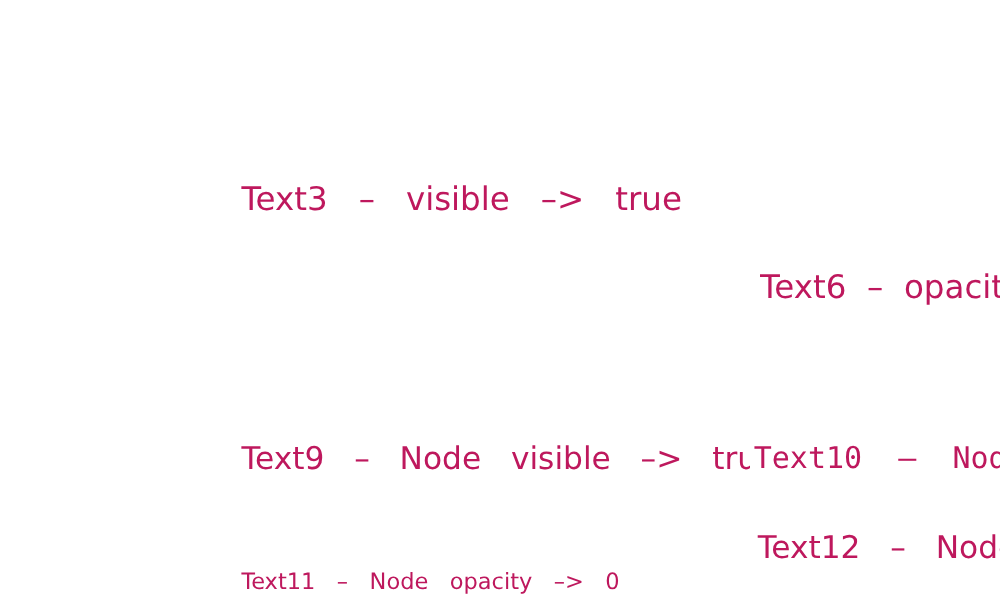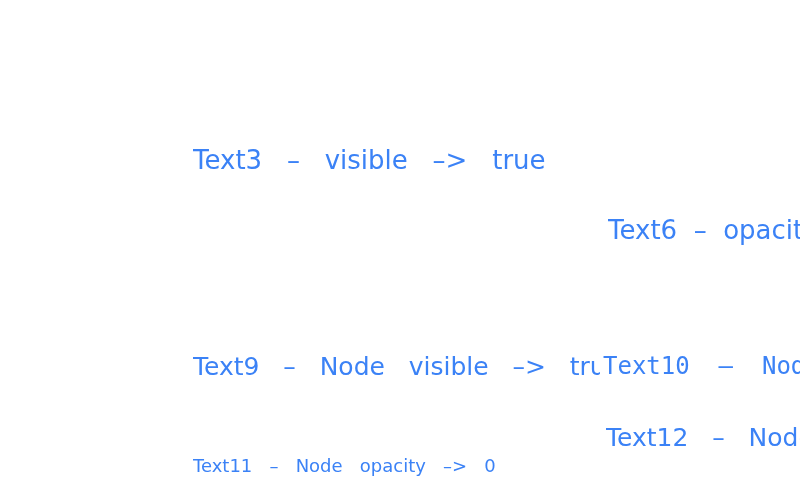--- a/index.html
+++ b/index.html
@@ -14,21 +14,21 @@
   }
   .stage {
     position: relative;
     width: 800px;
     height: 480px;
     background: #ffffff;
     overflow: hidden;
   }
   .txt {
     position: absolute;
-    color: #3b82f6;
+    color: #be185d;
     font-family: "DejaVu Sans", sans-serif;
     white-space: pre;
     overflow: hidden;
     line-height: 1.2;
     letter-spacing: 0;
   }
   .txt.mono {
     font-family: "DejaVu Sans Mono", monospace;
   }
   

